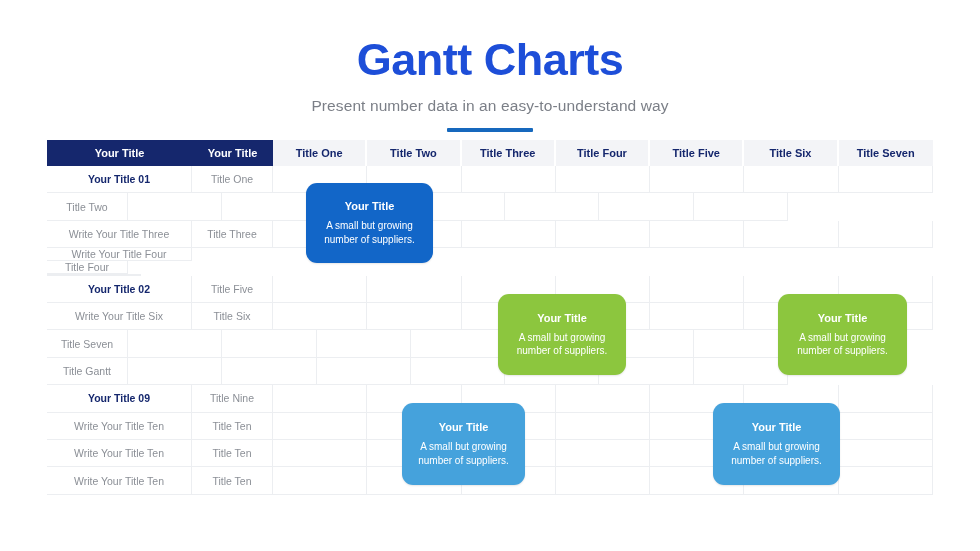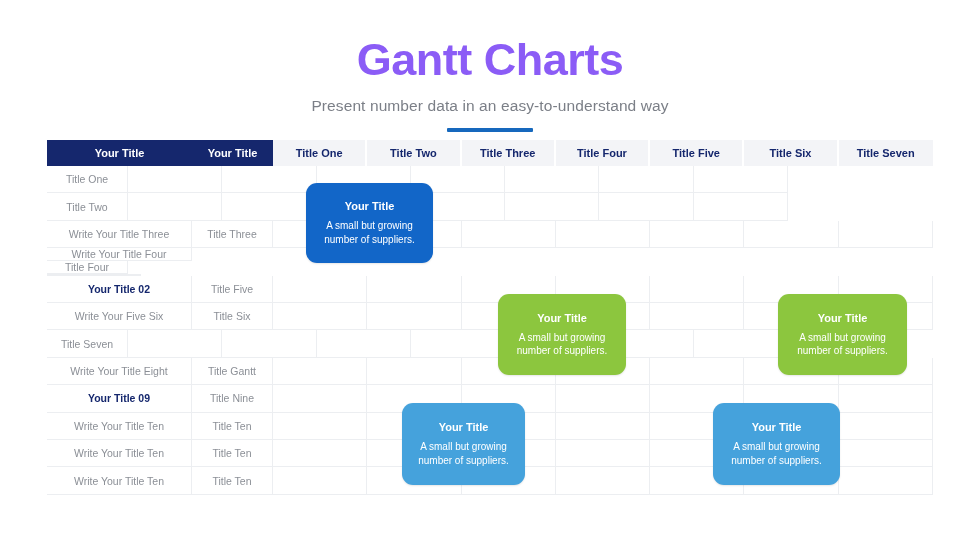--- a/index.html
+++ b/index.html
@@ -6,21 +6,21 @@
   body{
     width:980px;height:551px;background:#ffffff;
     font-family:"Liberation Sans",sans-serif;
     overflow:hidden;position:relative;
   }
   .slide{position:relative;width:980px;height:551px;background:#fff;}
 
   
   .title{
     position:absolute;left:0;top:36px;width:980px;text-align:center;
-    font-size:45px;font-weight:bold;color:#8b5cf6;letter-spacing:-0.5px;
+    font-size:45px;font-weight:bold;color:#1d4ed8;letter-spacing:-0.5px;
     line-height:1.05;
   }
   .subtitle{
     position:absolute;left:0;top:97px;width:980px;text-align:center;
     font-size:15.5px;color:#7b7f87;font-weight:normal;letter-spacing:.1px;
   }
   .accent-bar{
     position:absolute;left:447px;top:128px;width:86px;height:4px;
     background:#1668bd;border-radius:1px;
   }
@@ -88,20 +88,21 @@
         <div class="hcell grey c-grid">Title One</div>
         <div class="hcell grey c-grid">Title Two</div>
         <div class="hcell grey c-grid">Title Three</div>
         <div class="hcell grey c-grid">Title Four</div>
         <div class="hcell grey c-grid">Title Five</div>
         <div class="hcell grey c-grid">Title Six</div>
         <div class="hcell grey c-grid">Title Seven</div>
       </div>
     <div id="body-rows">
         <div class="row body-row" style="top: 26px;">
+          <div class="cell c-label is-strong">Your Title 01</div>
           <div class="cell c-sub">Title One</div>
           <div class="cell c-grid"></div>
           <div class="cell c-grid"></div>
           <div class="cell c-grid"></div>
           <div class="cell c-grid"></div>
           <div class="cell c-grid"></div>
           <div class="cell c-grid"></div>
           <div class="cell c-grid"></div>
         </div>
         <div class="row body-row" style="top: 53.4px;">
@@ -141,42 +142,41 @@
           <div class="cell c-sub">Title Five</div>
           <div class="cell c-grid"></div>
           <div class="cell c-grid"></div>
           <div class="cell c-grid"></div>
           <div class="cell c-grid"></div>
           <div class="cell c-grid"></div>
           <div class="cell c-grid"></div>
           <div class="cell c-grid"></div>
         </div>
         <div class="row body-row" style="top: 163px;">
-          <div class="cell c-label">Write Your Five Six</div>
+          <div class="cell c-label">Write Your Title Six</div>
           <div class="cell c-sub">Title Six</div>
           <div class="cell c-grid"></div>
           <div class="cell c-grid"></div>
           <div class="cell c-grid"></div>
           <div class="cell c-grid"></div>
           <div class="cell c-grid"></div>
           <div class="cell c-grid"></div>
           <div class="cell c-grid"></div>
         </div>
         <div class="row body-row" style="top: 190.4px;">
           <div class="cell c-sub">Title Seven</div>
           <div class="cell c-grid"></div>
           <div class="cell c-grid"></div>
           <div class="cell c-grid"></div>
           <div class="cell c-grid"></div>
           <div class="cell c-grid"></div>
           <div class="cell c-grid"></div>
           <div class="cell c-grid"></div>
         </div>
         <div class="row body-row" style="top: 217.8px;">
-          <div class="cell c-label">Write Your Title Eight</div>
           <div class="cell c-sub">Title Gantt</div>
           <div class="cell c-grid"></div>
           <div class="cell c-grid"></div>
           <div class="cell c-grid"></div>
           <div class="cell c-grid"></div>
           <div class="cell c-grid"></div>
           <div class="cell c-grid"></div>
           <div class="cell c-grid"></div>
         </div>
         <div class="row body-row" style="top: 245.2px;">

